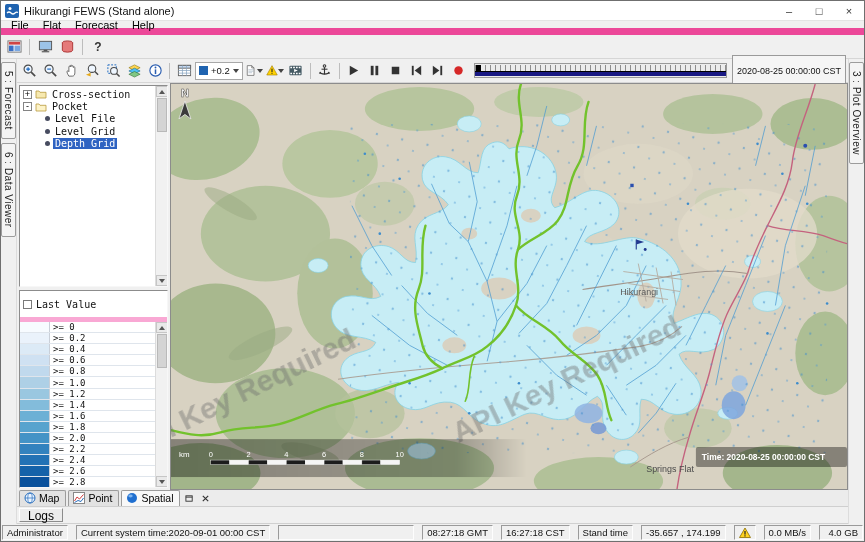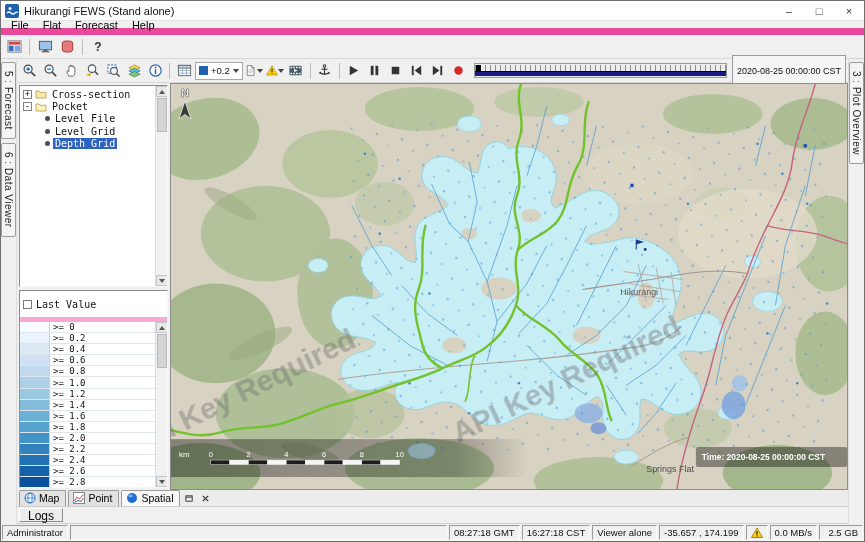--- a/index.html
+++ b/index.html
@@ -70,21 +70,21 @@
 .map-panel svg{position:absolute;inset:0;width:100%;height:100%}
 
 .tabsrow{height:17px;display:flex;align-items:flex-end;gap:2px;padding:0 2px;border-bottom:1px solid #cfcfcf;background:#ececec;flex:0 0 auto}
 .btab{display:flex;align-items:flex-start;gap:3px;border:1px solid #9c9c9c;border-bottom:none;background:#e2e2e2;padding:1px 6px 1px 4px;height:16px;font-size:10.5px;border-radius:2px 2px 0 0}
 .btab.active{background:#f8f8f8}
 .btab svg{width:12px;height:12px;display:block}
 .dock-btn{width:14px;height:14px;display:flex;align-items:center;justify-content:center;font-size:9px;color:#333;border:none;background:none;margin-bottom:1px}
 .logsrow{height:17px;display:flex;align-items:center;padding:1px 2px;background:#f0f0f0;border-bottom:1px solid #d0d0d0;flex:0 0 auto}
 .logs-btn{height:14px;padding:0 8px;font-size:12px;background:#ececec;border:1px solid;border-color:#fdfdfd #8c8c8c #8c8c8c #fdfdfd}
 
-.statusbar{height:17px;display:flex;align-items:stretch;background:#f0f0f0;padding:1px;gap:2px;flex:0 0 auto;font-size:9.5px}
+.statusbar{height:17px;display:flex;align-items:stretch;background:#f0f0f0;padding:1px;gap:8px;flex:0 0 auto;font-size:9.5px}
 .seg{border:1px solid;border-color:#9a9a9a #fdfdfd #fdfdfd #9a9a9a;display:flex;align-items:center;padding:0 4px;white-space:nowrap;overflow:hidden;flex:0 0 auto}
 .seg.spacer{flex:1}
 .seg.mem{position:relative;min-width:44px}
 .mem-fill{position:absolute;left:0;top:0;bottom:0;width:60%;background:#6a93de;opacity:.85}
 .seg.mem span{position:relative}
 </style>
 </head>
 <body>
 
 <div class="window">
@@ -625,31 +625,32 @@
       </div>
     </div>
 
     <div class="vstrip right">
       <button class="vtab">3 : Plot Overview</button>
     </div>
   </div>
 
   <div class="statusbar">
     <div class="seg">Administrator</div>
+    <div class="seg">Current system time:2020-09-01 00:00 CST</div>
     <div class="seg spacer"></div>
     <div class="seg">08:27:18 GMT</div>
     <div class="seg">16:27:18 CST</div>
-    <div class="seg">Viewer alone</div>
+    <div class="seg">Stand time</div>
     <div class="seg">-35.657 , 174.199</div>
     <div class="seg">
       <svg viewBox="0 0 12 11" width="12" height="11">
           <polygon points="6,1 11.5,10.5 0.5,10.5" fill="#ffd21f" stroke="#8a6d00" stroke-width="0.8"></polygon>
           <rect x="5.4" y="4" width="1.2" height="3.6" fill="#222"></rect>
           <rect x="5.4" y="8.3" width="1.2" height="1.2" fill="#222"></rect>
         </svg>
     </div>
     <div class="seg">0.0 MB/s</div>
     <div class="seg mem">
       <span class="mem-fill"></span>
-      <span>2.5 GB</span>
+      <span>4.0 GB</span>
     </div>
   </div>
 </div>
 
 </body></html>

